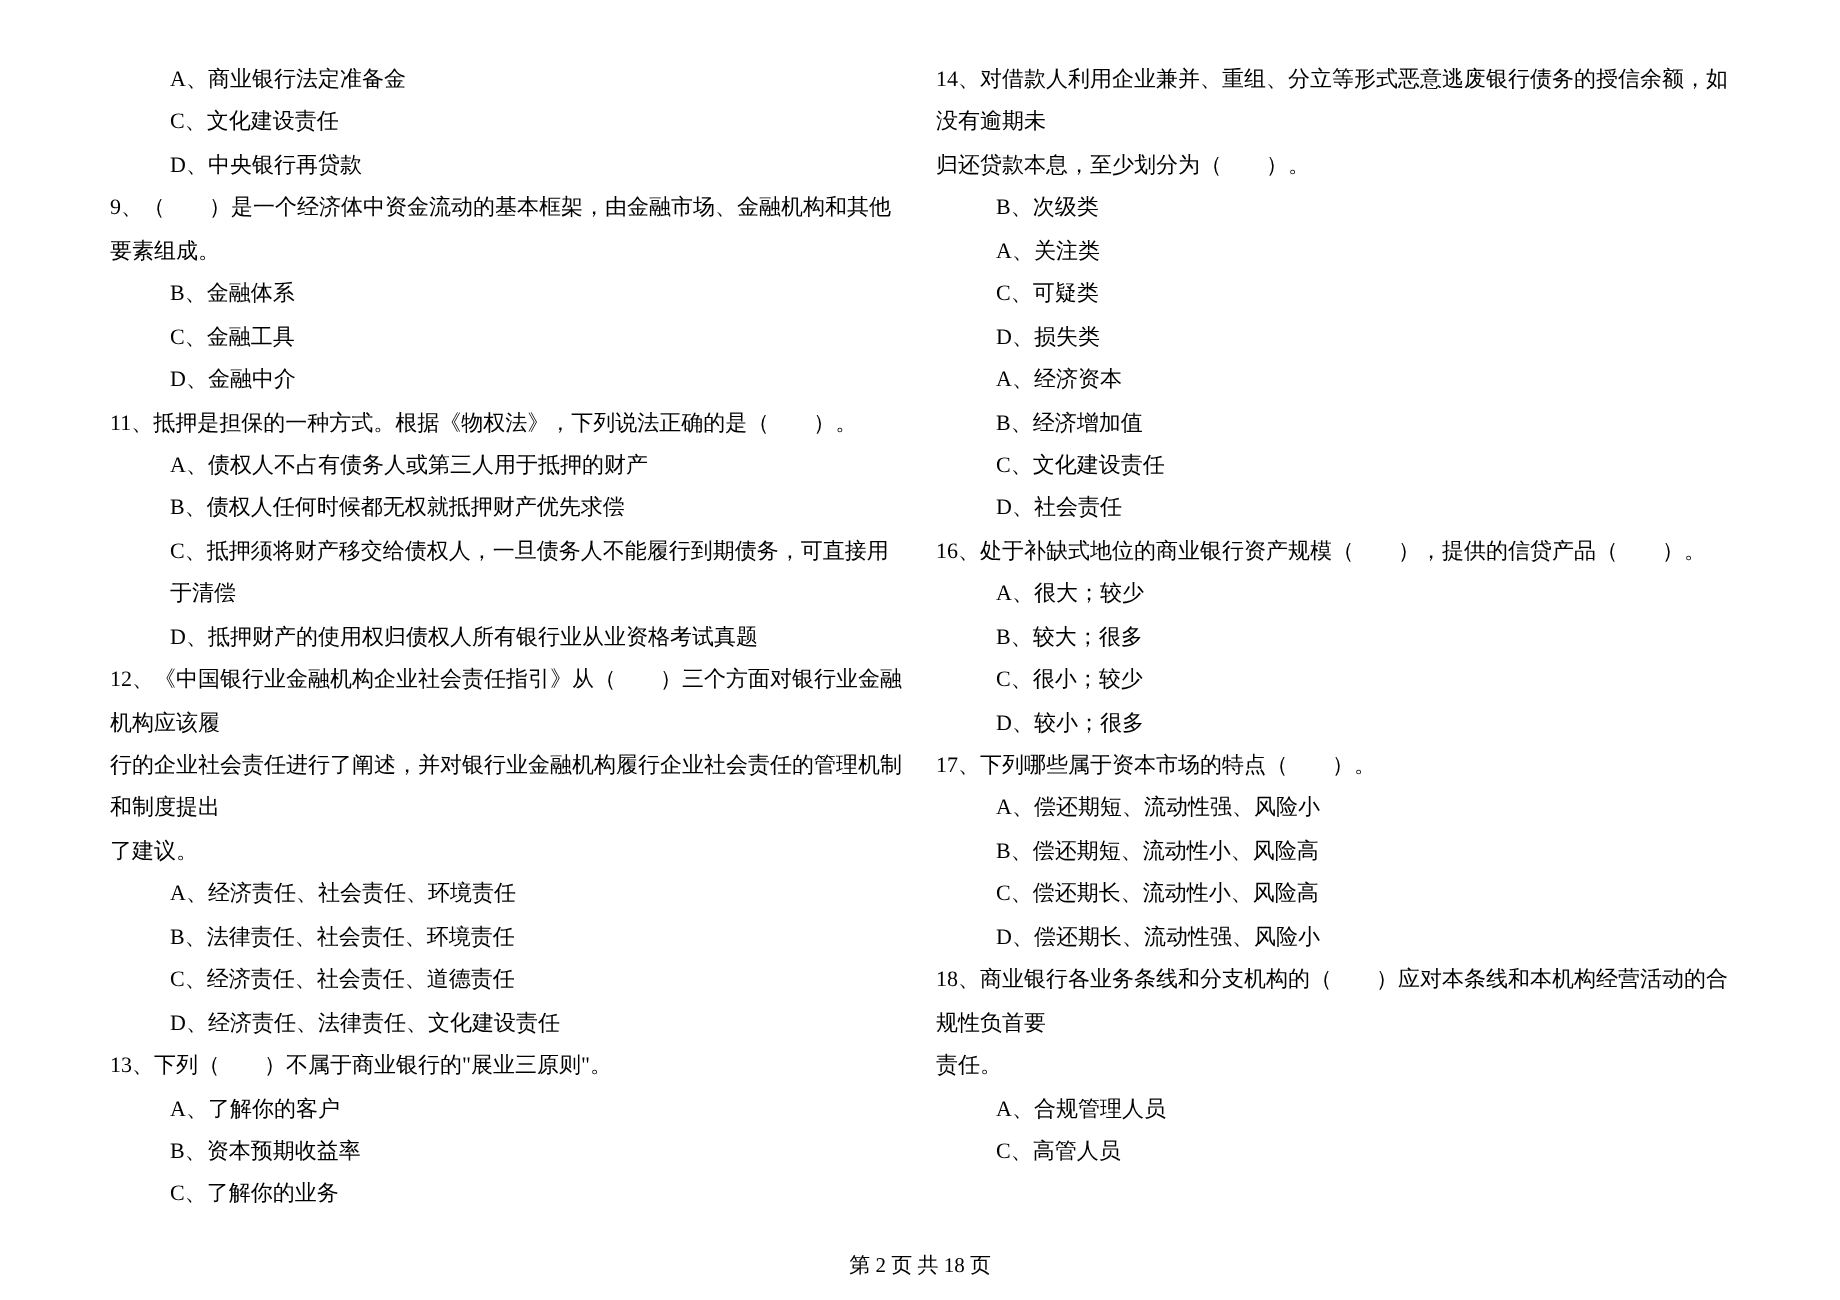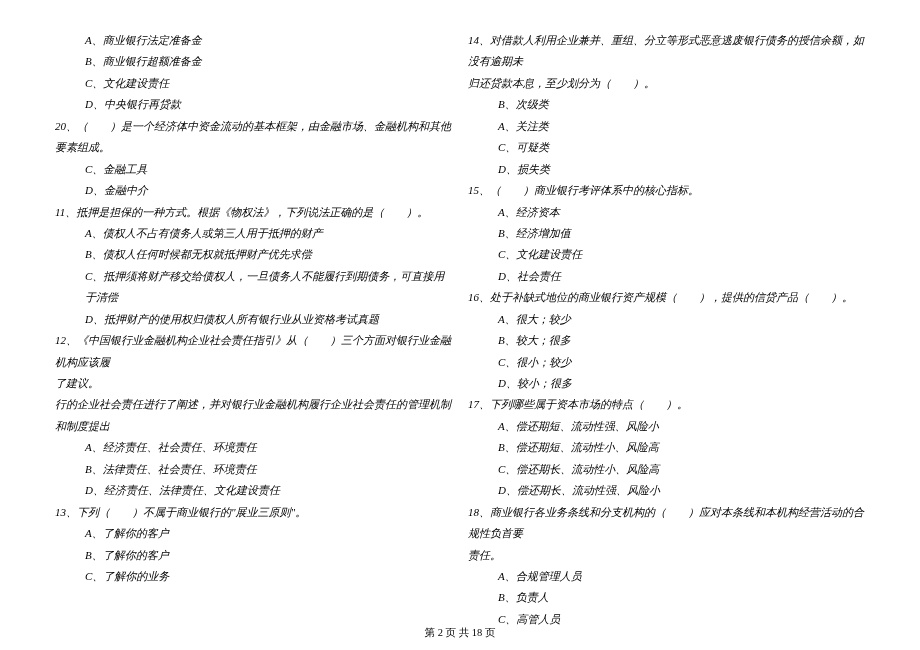--- a/index.html
+++ b/index.html
@@ -14,21 +14,20 @@
       font-family: "SimSun", "宋体", serif;
       font-size: 11px;
       color: #000;
       padding: 30px 55px 25px 55px;
       position: relative;
     }
     .columns {
       display: flex;
       gap: 16px;
       height: 580px;
-      font-style: italic;
     }
     .col {
       flex: 1;
       line-height: 1.95;
     }
     .option {
       padding-left: 30px;
     }
     .question {
       padding-left: 0;
@@ -44,75 +43,74 @@
       text-align: center;
       font-size: 10.5px;
     }
   </style>
 </head>
 <body>
 
 <div class="columns">
   <div class="col">
     <div class="option">A、商业银行法定准备金</div>
-    <div class="option">B、商业银行超额准备金</div>
     <div class="option">C、文化建设责任</div>
     <div class="option">D、中央银行再贷款</div>
 
-    <div class="question">20、（　　）是一个经济体中资金流动的基本框架，由金融市场、金融机构和其他要素组成。</div>
+    <div class="question">9、（　　）是一个经济体中资金流动的基本框架，由金融市场、金融机构和其他要素组成。</div>
+    <div class="option">B、金融体系</div>
     <div class="option">C、金融工具</div>
     <div class="option">D、金融中介</div>
 
     <div class="question">11、抵押是担保的一种方式。根据《物权法》，下列说法正确的是（　　）。</div>
     <div class="option">A、债权人不占有债务人或第三人用于抵押的财产</div>
     <div class="option">B、债权人任何时候都无权就抵押财产优先求偿</div>
     <div class="option">C、抵押须将财产移交给债权人，一旦债务人不能履行到期债务，可直接用于清偿</div>
     <div class="option">D、抵押财产的使用权归债权人所有银行业从业资格考试真题</div>
 
     <div class="question">12、《中国银行业金融机构企业社会责任指引》从（　　）三个方面对银行业金融机构应该履</div>
+    <div class="q-cont">行的企业社会责任进行了阐述，并对银行业金融机构履行企业社会责任的管理机制和制度提出</div>
     <div class="q-cont">了建议。</div>
-    <div class="q-cont">行的企业社会责任进行了阐述，并对银行业金融机构履行企业社会责任的管理机制和制度提出</div>
     <div class="option">A、经济责任、社会责任、环境责任</div>
     <div class="option">B、法律责任、社会责任、环境责任</div>
+    <div class="option">C、经济责任、社会责任、道德责任</div>
     <div class="option">D、经济责任、法律责任、文化建设责任</div>
 
     <div class="question">13、下列（　　）不属于商业银行的"展业三原则"。</div>
     <div class="option">A、了解你的客户</div>
-    <div class="option">B、了解你的客户</div>
+    <div class="option">B、资本预期收益率</div>
     <div class="option">C、了解你的业务</div>
 
   </div>
 
   <div class="col">
     <div class="question">14、对借款人利用企业兼并、重组、分立等形式恶意逃废银行债务的授信余额，如没有逾期未</div>
     <div class="q-cont">归还贷款本息，至少划分为（　　）。</div>
     <div class="option">B、次级类</div>
     <div class="option">A、关注类</div>
     <div class="option">C、可疑类</div>
     <div class="option">D、损失类</div>
 
-    <div class="question">15、（　　）商业银行考评体系中的核心指标。</div>
     <div class="option">A、经济资本</div>
     <div class="option">B、经济增加值</div>
     <div class="option">C、文化建设责任</div>
     <div class="option">D、社会责任</div>
 
     <div class="question">16、处于补缺式地位的商业银行资产规模（　　），提供的信贷产品（　　）。</div>
     <div class="option">A、很大；较少</div>
     <div class="option">B、较大；很多</div>
     <div class="option">C、很小；较少</div>
     <div class="option">D、较小；很多</div>
 
     <div class="question">17、下列哪些属于资本市场的特点（　　）。</div>
     <div class="option">A、偿还期短、流动性强、风险小</div>
     <div class="option">B、偿还期短、流动性小、风险高</div>
     <div class="option">C、偿还期长、流动性小、风险高</div>
     <div class="option">D、偿还期长、流动性强、风险小</div>
 
     <div class="question">18、商业银行各业务条线和分支机构的（　　）应对本条线和本机构经营活动的合规性负首要</div>
     <div class="q-cont">责任。</div>
     <div class="option">A、合规管理人员</div>
-    <div class="option">B、负责人</div>
     <div class="option">C、高管人员</div>
   </div>
 </div>
 
 <div class="footer">第 2 页 共 18 页</div>
 
 </body></html>

